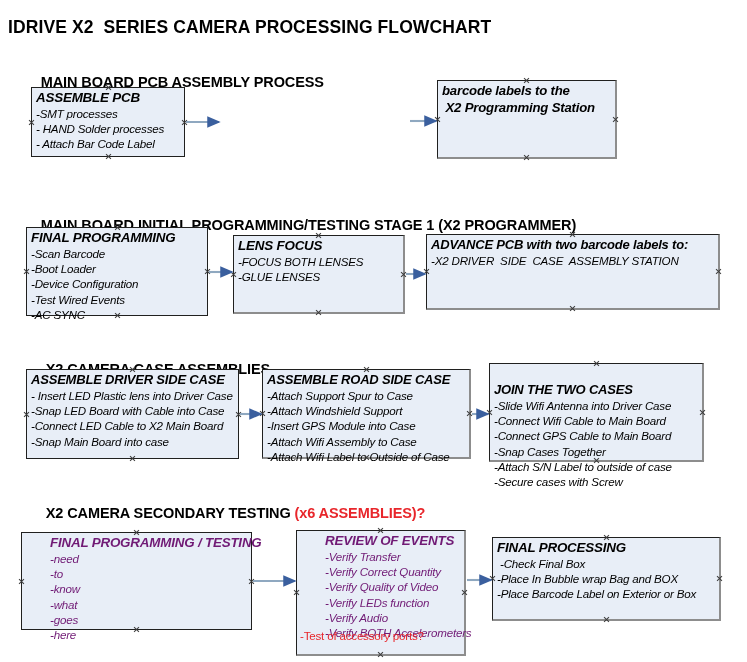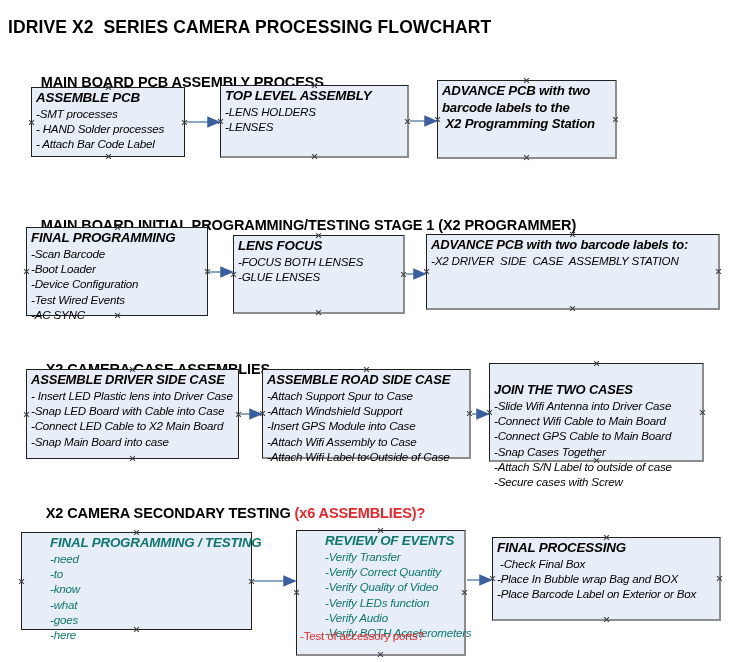--- a/index.html
+++ b/index.html
@@ -73,21 +73,21 @@
     white-space: pre;
     letter-spacing: -0.2px;
   }
   .box-line.bold {
     font-size: 13.2px;
     font-weight: bold;
     line-height: 16.5px;
   }
   .red-text .box-title,
   .red-text .box-line {
-    color: #0f766e;
+    color: #701a75;
     padding-left: 24px;
   }
   
   .hx {
     position: absolute;
     width: 7px;
     height: 7px;
     pointer-events: none;
   }
   .hx::before, .hx::after {
@@ -133,35 +133,23 @@
       <div class="box-line">-SMT processes</div>
       <div class="box-line">- HAND Solder processes</div>
       <div class="box-line">- Attach Bar Code Label</div>
     </div>
     <span class="hx" style="left:50%; margin-left:-3.5px; top:-4px;"></span>
     <span class="hx" style="left:50%; margin-left:-3.5px; bottom:-4px;"></span>
     <span class="hx" style="left:-4px; top:50%; margin-top:-3.5px;"></span>
     <span class="hx" style="right:-4px; top:50%; margin-top:-3.5px;"></span>
   </div>
 
-  <div class="box shadowed" style="left:220px; top:85px; width:189px; height:73px;">
-    <div class="box-inner">
-      <div class="box-title">TOP LEVEL ASSEMBLY</div>
-      <div class="box-line">-LENS HOLDERS</div>
-      <div class="box-line">-LENSES</div>
-    </div>
-    <span class="hx" style="left:50%; margin-left:-3.5px; top:-4px;"></span>
-    <span class="hx" style="left:50%; margin-left:-3.5px; bottom:-4px;"></span>
-    <span class="hx" style="left:-4px; top:50%; margin-top:-3.5px;"></span>
-    <span class="hx" style="right:-4px; top:50%; margin-top:-3.5px;"></span>
-  </div>
 
   <div class="box shadowed" style="left:437px; top:80px; width:180px; height:79px;">
     <div class="box-inner">
-      <div class="box-line bold">ADVANCE PCB with two</div>
       <div class="box-line bold">barcode labels to the</div>
       <div class="box-line bold"> X2 Programming Station</div>
     </div>
     <span class="hx" style="left:50%; margin-left:-3.5px; top:-4px;"></span>
     <span class="hx" style="left:50%; margin-left:-3.5px; bottom:-4px;"></span>
     <span class="hx" style="left:-4px; top:50%; margin-top:-3.5px;"></span>
     <span class="hx" style="right:-4px; top:50%; margin-top:-3.5px;"></span>
   </div>
 
   <div class="section-head" style="left:25px; top:201px;">

